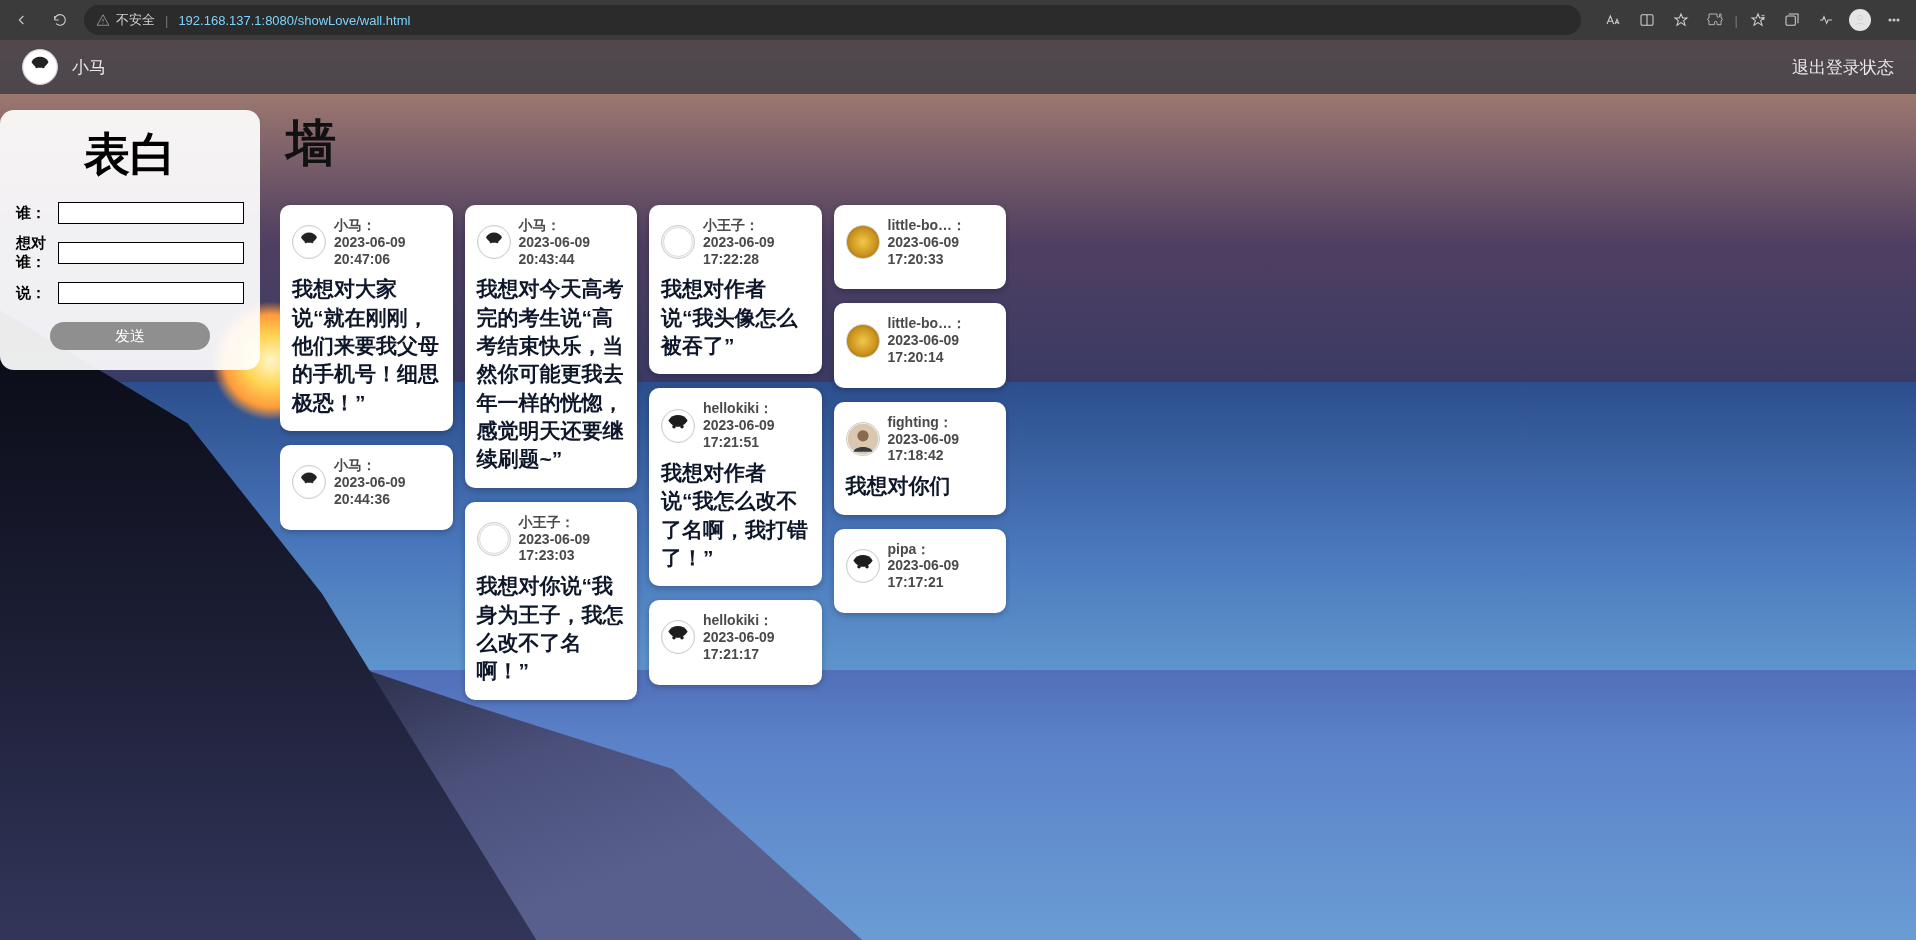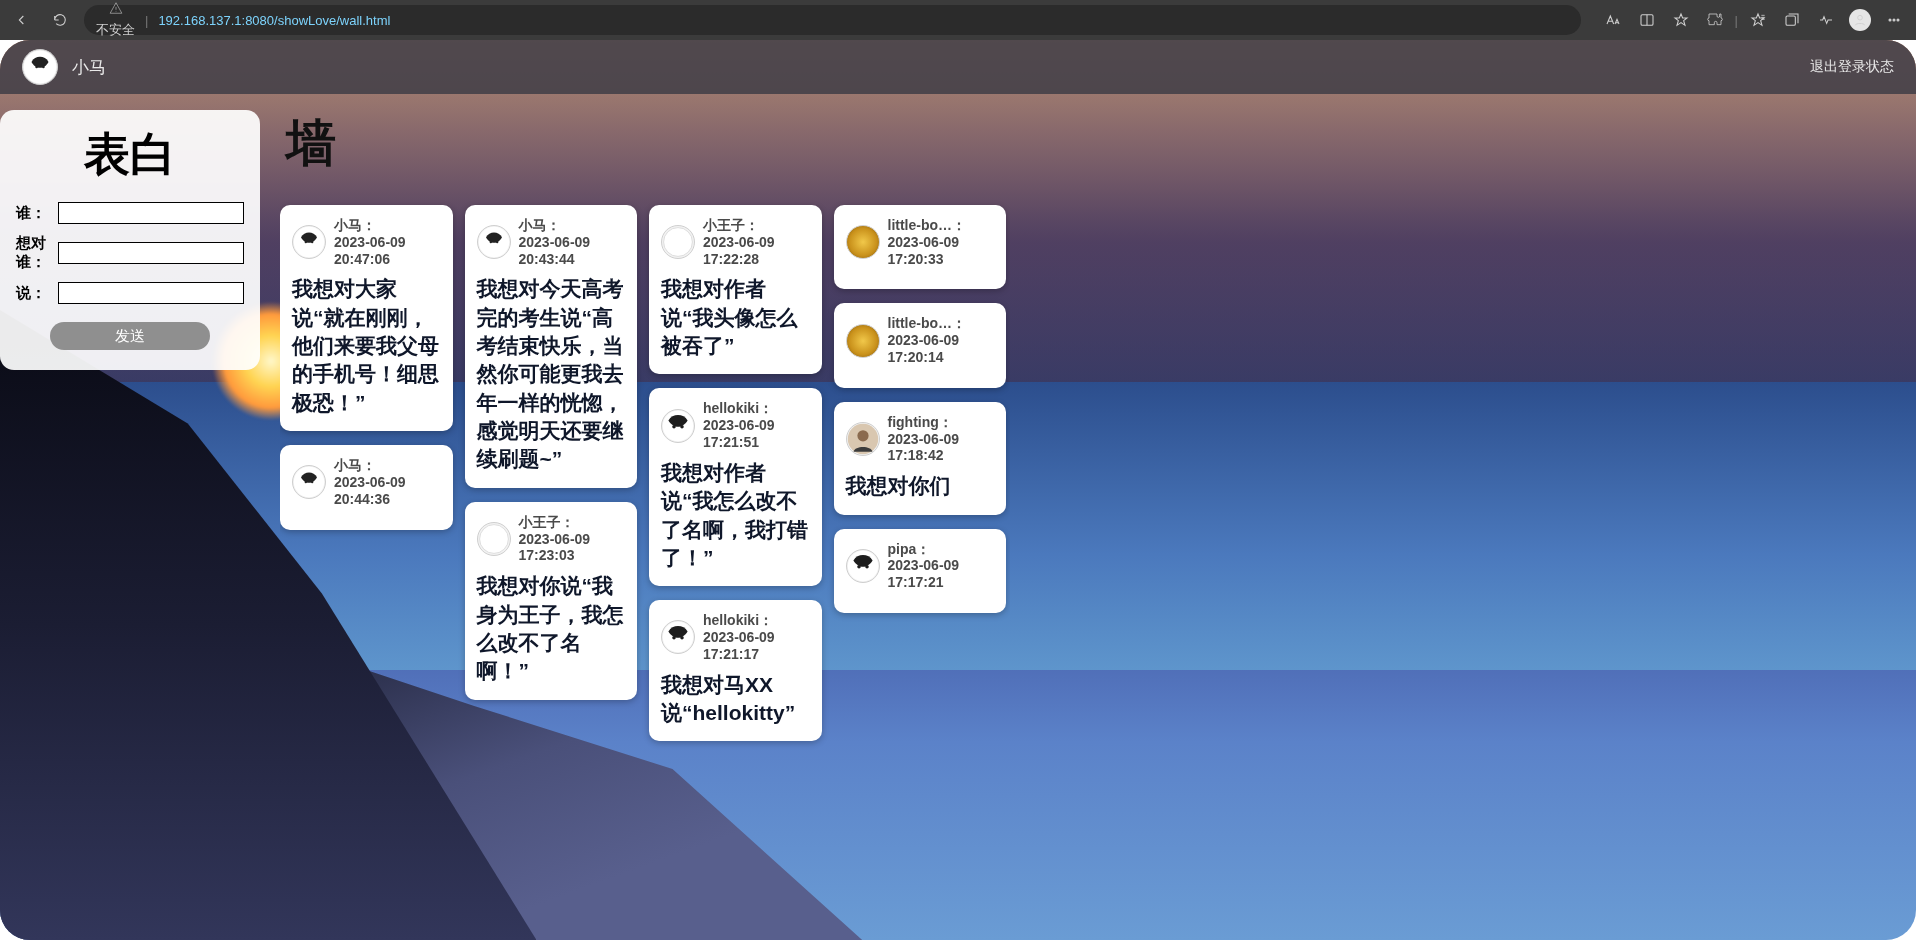--- a/index.html
+++ b/index.html
@@ -9,33 +9,32 @@
   .browser-chrome {
     height: 40px; background: #3b3b3b; display: flex; align-items: center;
     padding: 0 8px; gap: 10px; color: #cfcfcf; font-size: 13px;
   }
   .chrome-btn { width: 28px; height: 28px; display: flex; align-items: center; justify-content: center; border-radius: 4px; }
   .chrome-btn svg { width: 16px; height: 16px; stroke: #cfcfcf; stroke-width: 1.6; fill: none; }
   .addr-bar {
     flex: 1; height: 30px; background: #2b2b2b; border-radius: 15px;
     display: flex; align-items: center; padding: 0 12px; gap: 10px; color: #cfcfcf;
   }
-  .addr-bar .warn { display: flex; align-items: center; gap: 6px; flex-direction: column; }
+  .addr-bar .warn { display: flex; align-items: center; gap: 6px; }
   .addr-sep { color: #777; }
   .addr-text { color: #7dd3fc; }
   .chrome-right { display: flex; align-items: center; gap: 6px; margin-left: 8px; }
   .chrome-right .chrome-btn svg { stroke: #cfcfcf; }
   .profile-dot { width: 22px; height: 22px; border-radius: 50%; background: #e5e5e5; display:flex;align-items:center;justify-content:center; }
   .profile-dot svg { width:14px;height:14px; stroke:#555; }
 
   
   .viewport {
     position: relative; width: 100%; height: calc(100% - 40px); overflow: hidden;
     background: linear-gradient(to bottom, #a5796a 0%, #634766 10%, #382f5a 20%, #2d365f 42%, #4358a4 60%, #5b82c9 78%, #6a9cd4 100%);
-    border-radius: 30px;
   }
   
   .bg-sun {
     position:absolute; left:11%; top:29%; width:120px; height:120px; border-radius:50%;
     background: radial-gradient(circle, #fff7c9 0%, #ffd452 30%, #ff9a3c 55%, rgba(255,120,40,0) 70%);
     filter: blur(1px);
   }
   .bg-clouds {
     position:absolute; top:0; left:0; right:0; height:45%;
     background: linear-gradient(to bottom, rgba(180,140,115,0.9), rgba(90,70,100,0.7) 50%, rgba(50,60,110,0.5));
@@ -60,21 +59,21 @@
     position: relative; z-index: 5; height: 54px; background: rgba(63,61,70,0.85);
     display:flex; align-items:center; padding:0 22px; justify-content:space-between;
     color:#e9e9e9; font-size:17px;
   }
   .topbar-left { display:flex; align-items:center; gap:14px; }
   .avatar {
     width:36px; height:36px; border-radius:50%; background:#f2f2f2;
     border:1px solid #cfcfcf; display:flex; align-items:center; justify-content:center; overflow:hidden;
   }
   .avatar svg { width: 34px; height: 34px; }
-  .logout { cursor:pointer; font-size:14px; }
+  .logout { cursor:pointer; font-size:17px; }
 
   
   .main {
     position: relative; z-index: 4;
     display:flex; justify-content:flex-start; gap: 20px;
     padding: 16px 0 0 0; height: calc(100% - 54px);
   }
 
   
   .panel {
@@ -331,21 +330,21 @@
                     <path d="M8 13c5-9 19-9 24 0-3 5-8 8-12 8s-9-3-12-8z" fill="#1d1d1d"></path>
                     <circle cx="15" cy="21" r="2.2" fill="#1d1d1d"></circle>
                     <circle cx="25" cy="21" r="2.2" fill="#1d1d1d"></circle>
                   </svg>
                 </div>
                 <div class="meta">
                   <div class="name">hellokiki</div>
                   <div>2023-06-09</div>
                   <div>17:21:17</div>
                 </div>
-              </div><div class="card-body">我想对马XX说“hellokitty”</div></div><div class="card"><div class="card-head">
+              </div></div><div class="card"><div class="card-head">
                 <div class="avatar gold"></div>
                 <div class="meta">
                   <div class="name">little-bo…</div>
                   <div>2023-06-09</div>
                   <div>17:20:33</div>
                 </div>
               </div></div><div class="card"><div class="card-head">
                 <div class="avatar gold"></div>
                 <div class="meta">
                   <div class="name">little-bo…</div>

